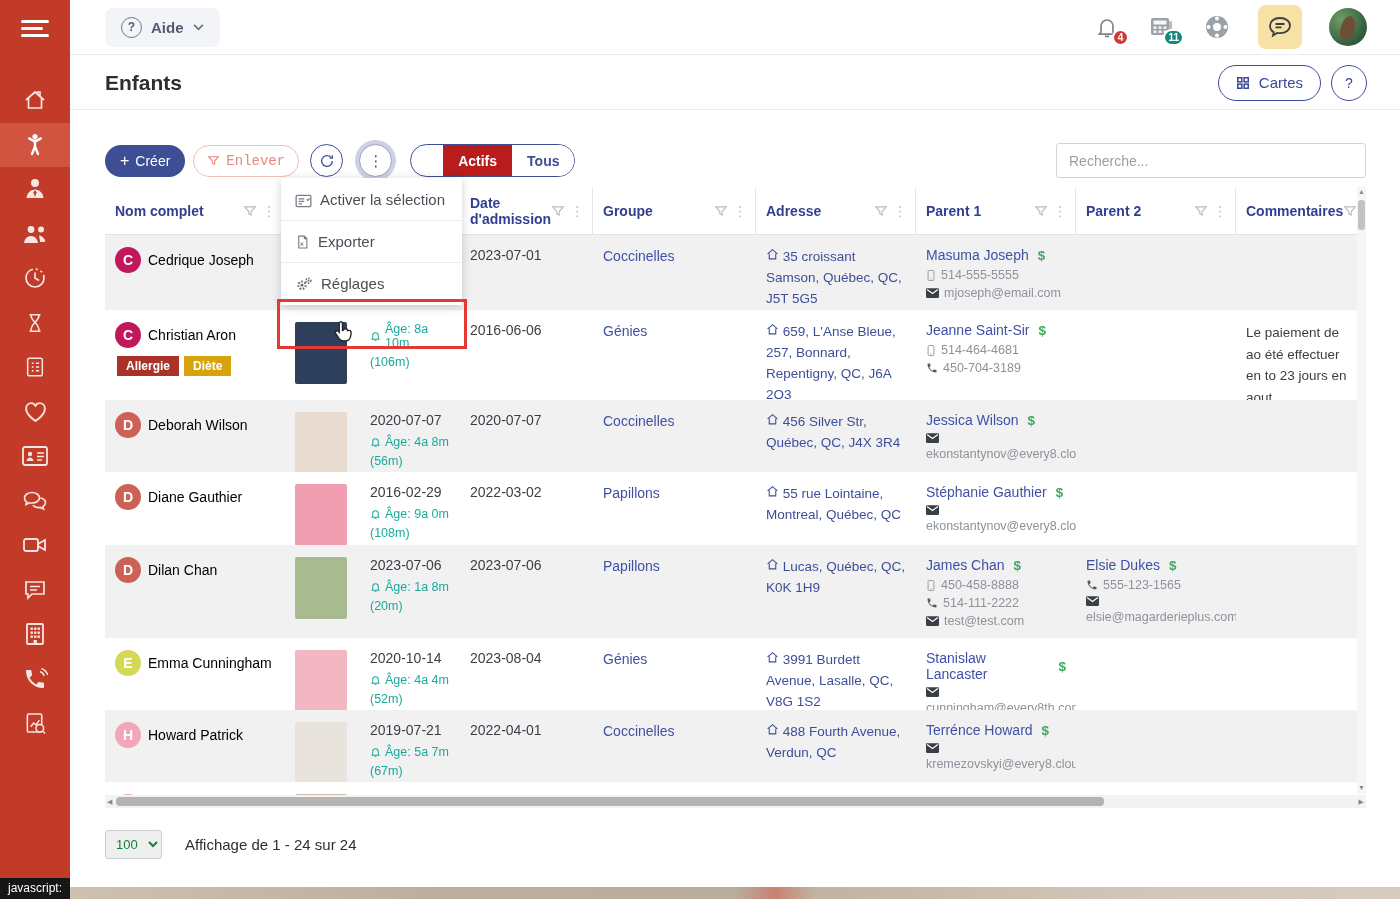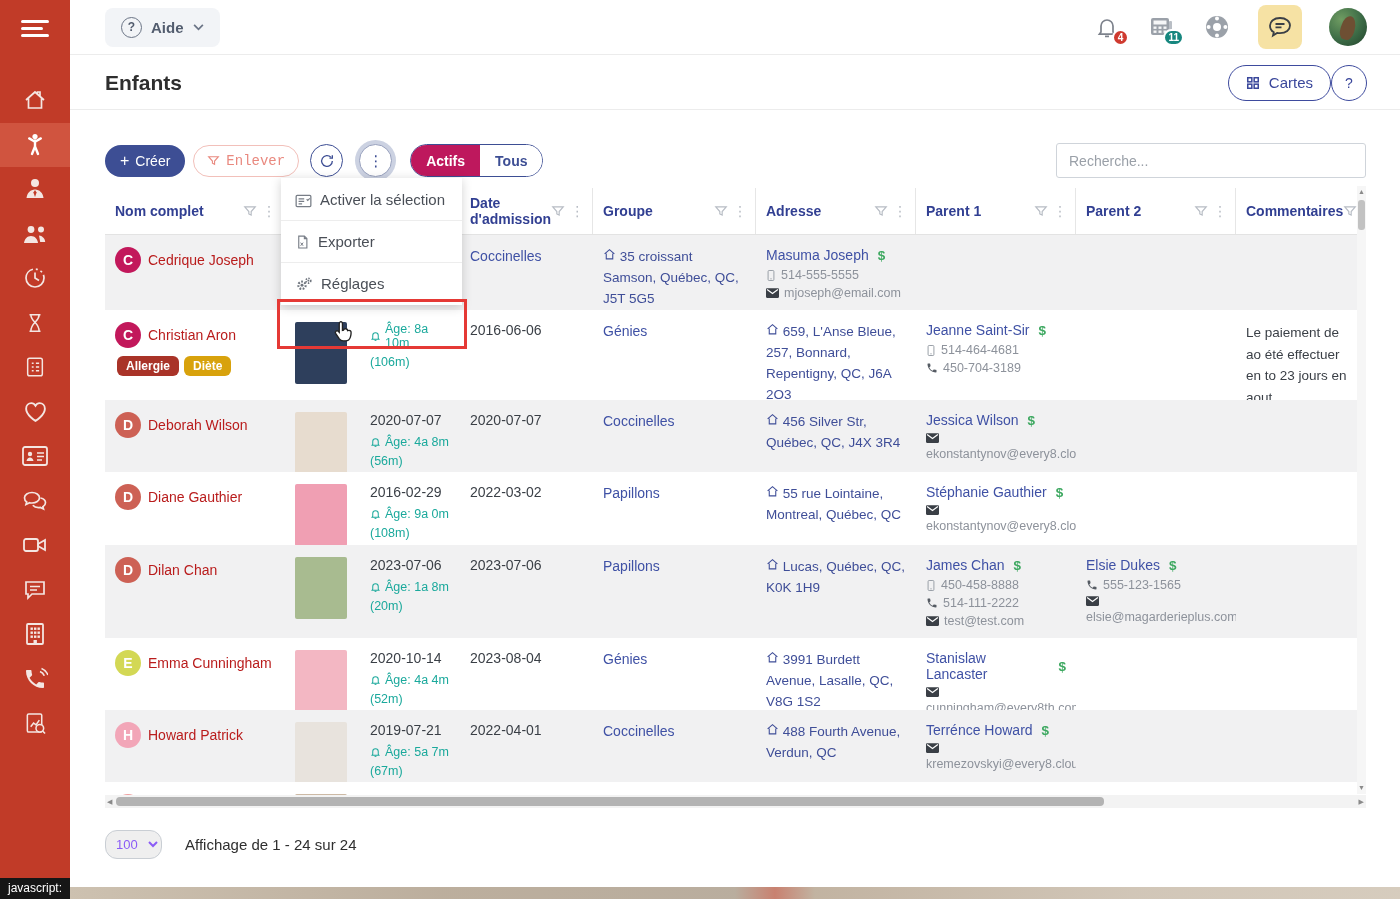--- a/index.html
+++ b/index.html
@@ -24,54 +24,54 @@
   .tico { position:relative; width:28px; height:28px; display:flex; align-items:center; justify-content:center; }
   .nbadge { position:absolute; right:-8px; bottom:-5px; background:#cf3a2f; color:#fff; border-radius:9px; min-width:17px; height:17px; font-size:10px; font-weight:bold; display:flex; align-items:center; justify-content:center; border:2px solid #fff; padding:0 3px; }
   .nbadge.teal { background:#17877f; }
   .chat-sq { width:44px; height:44px; background:#f6e2a4; border-radius:8px; display:flex; align-items:center; justify-content:center; }
   .avatar-top { width:38px; height:38px; border-radius:50%; background:radial-gradient(circle at 32% 30%, #6f9c62, #3c6b46 55%, #274a30 90%); position:relative; overflow:hidden; }
   .avatar-top::after{ content:""; position:absolute; left:12px; top:8px; width:14px; height:24px; background:#6e4f33; border-radius:45% 55% 40% 40%; transform:rotate(18deg); }
 
   
   .page-head { position:absolute; left:70px; top:56px; right:0; height:54px; background:#fff; border-bottom:1px solid #ececec; display:flex; align-items:center; padding:0 33px 0 35px; }
   .page-title { font-size:21px; font-weight:bold; color:#2e2e2e; }
-  .ph-right { margin-left:auto; display:flex; align-items:center; gap:0; }
+  .ph-right { margin-left:auto; display:flex; align-items:center; gap:10px; }
   .cartes-btn { border:1px solid #3e4b9e; color:#3a479b; border-radius:18px; height:36px; padding:0 17px; display:flex; align-items:center; gap:9px; font-size:15px; background:#fff; }
   .help-round { width:36px; height:36px; border:1px solid #3e4b9e; color:#3a479b; border-radius:50%; display:flex; align-items:center; justify-content:center; font-size:14px; background:#fff; }
 
   
   .toolbar { position:absolute; left:105px; top:143px; right:34px; display:flex; align-items:center; gap:8px; z-index:10; }
   .btn-creer { background:#3d4e94; color:#fff; border:none; border-radius:17px; height:32px; padding:0 15px; font-size:14px; display:flex; align-items:center; gap:6px; font-family:inherit; }
   .btn-enlever { background:#fff; color:#e9897f; border:1px solid #f2c0ba; border-radius:17px; height:32px; padding:0 13px; font-size:14px; display:flex; align-items:center; gap:6px; font-family:Liberation Mono, monospace; }
   .round-btn { width:33px; height:33px; border-radius:50%; border:1px solid #3d4e94; background:#fff; display:flex; align-items:center; justify-content:center; margin-left:3px; }
   .round-btn.dots { border:1px solid #97a0bd; color:#3d4e94; font-size:15px; box-shadow:0 0 0 4px #ccd2e2; margin-left:8px; }
   .segmented { display:flex; margin-left:10px; border-radius:17px; overflow:hidden; border:1px solid #3d4e94; height:33px; }
   .seg { padding:0 15px; display:flex; align-items:center; font-size:14px; font-weight:bold; }
-  .seg.active { background:#be185d; color:#fff; }
+  .seg.active { background:#b91c1c; color:#fff;margin-left:32px; }
   .seg.inactive { background:#fff; color:#3d4e94;text-align:center; }
   .search { margin-left:auto; width:310px; height:35px; border:1px solid #cfd4da; border-radius:3px; padding:0 12px; font-size:14px; color:#333; font-family:inherit; }
   .search::placeholder { color:#9aa0a8; }
 
   
   .table-wrap { position:absolute; left:105px; top:188px; width:1260px; z-index:5; }
   .thead, .trow { display:grid; grid-template-columns:180px 75px 100px 133px 163px 160px 160px 160px 129px; }
   .thead { height:47px; border-bottom:1px solid #e3e3e3; background:#fff; }
   .th { display:flex; align-items:center; padding:0 8px 0 10px; border-right:1px solid #e6e6e6; overflow:hidden; }
   .th:last-child { border-right:none; }
   .th-label { flex:1; font-size:14px; font-weight:bold; color:#313f92; line-height:1.15; }
   .th-dots { color:#b7bcc4; font-size:14px; margin-left:5px; letter-spacing:0; }
   .tbody { height:560px; overflow:hidden; background:#fff; }
   .trow { overflow:hidden; }
   .trow.odd { background:#f1f1f2; }
   .cell { padding:12px 10px 6px 10px; overflow:hidden; }
   .nrow { display:flex; align-items:center; gap:7px; }
   .avatar { width:26px; height:26px; border-radius:50%; color:#fff; font-size:14px; font-weight:bold; display:flex; align-items:center; justify-content:center; flex:none; }
-  .cname { color:#b91c1c; font-size:14px; }
+  .cname { color:#000000; font-size:14px; }
   .badges { margin:8px 0 0 2px; display:flex; gap:5px; }
-  .badge { color:#fff; font-size:12px; font-weight:bold; padding:3px 9px; border-radius:6px; }
+  .badge { color:#fff; font-size:12px; font-weight:bold; padding:3px 9px; border-radius:0; }
   .photo { width:52px; height:62px; border-radius:2px; }
   .bdate, .adm { font-size:14px; color:#3a3f46; margin-bottom:7px; }
   .age { font-size:12.5px; color:#1ba99c; margin-bottom:5px; display:flex; align-items:center; gap:4px; }
   .glink { color:#3f51a5; font-size:14px; }
   .addr { color:#3f4e98; font-size:13.5px; line-height:1.55; }
   .pline { display:flex; align-items:center; gap:5px; margin-bottom:4px; font-size:12.5px; color:#8d929b; }
   .pline.pname { font-size:14px; margin-bottom:5px; }
   .plink { color:#3f51a5; }
   .dollar { color:#3da860; font-weight:bold; font-size:13.5px; margin-left:4px; }
   .comments { font-size:13.5px; color:#3a3f46; line-height:1.6; }
@@ -88,21 +88,21 @@
   .vscroll { position:absolute; right:34px; top:186px; width:9px; height:608px; background:#f6f6f6; z-index:40; display:flex; flex-direction:column; align-items:center; }
   .vscroll .arr { font-size:7px; color:#8a8a8a; line-height:12px; }
   .vthumb { width:7px; height:30px; background:#c2c2c2; border-radius:3px; margin-top:2px; }
   .vscroll .sp { flex:1; }
   .hscroll { position:absolute; left:105px; top:795px; width:1261px; height:13px; background:#f3f3f3; z-index:40; display:flex; align-items:center; }
   .hscroll .arr { font-size:7px; color:#8a8a8a; padding:0 2px; }
   .hthumb { height:9px; width:988px; background:#b3b3b3; border-radius:4px; margin-left:2px; }
 
   
   .footer { position:absolute; left:105px; top:830px; display:flex; align-items:center; gap:23px; }
-  .psize { width:57px; height:29px; border:1px solid #c9ced4; border-radius:12px; font-size:13px; color:#8b5cf6; font-family:inherit; padding-left:6px; }
+  .psize { width:57px; height:29px; border:1px solid #c9ced4; border-radius:3px; font-size:13px; color:#15803d; font-family:inherit; padding-left:6px; }
   .fsummary { font-size:15px; color:#2f2f2f; }
 
   .statusbar { position:absolute; left:0; bottom:0; background:#161616; color:#fff; font-size:12px; padding:3px 8px 4px; z-index:70; }
   .bottom-strip { position:absolute; left:70px; right:0; bottom:0; height:12px; background:linear-gradient(90deg,#c4b6a2,#b0a08c 28%,#ad9f8d 50%,#bf6b57 53%,#b7a691 56%,#c9bcab 80%,#cfc3b2); opacity:.85; }
 </style>
 </head>
 <body>
 
 <div class="sidebar">
   <div class="burger">
@@ -425,20 +425,23 @@
   <div class="tbody" id="tbody">
       <div class="trow odd" style="height: 75px;">
         <div class="cell">
           <div class="nrow">
             <span class="avatar" style="background:#c2185b">C</span>
             <span class="cname">Cedrique Joseph</span>
           </div>
         </div>
         <div class="cell"></div>
         <div class="cell"></div>
+        <div class="cell">
+          <div class="adm">2023-07-01</div>
+        </div>
         <div class="cell"><span class="glink">Coccinelles</span></div>
         <div class="cell">
           <div class="addr"><span class="ic">
               <svg width="13" height="13" viewBox="0 0 24 24" fill="none" stroke="#3f4e98" stroke-width="2">
                 <path d="M3 11 12 3l9 8M6 10v10h12V10"></path>
               </svg>
             </span> <span>35 croissant Samson, Québec, QC, J5T 5G5</span></div>
         </div>
         <div class="cell">
           <div class="pline pname">

